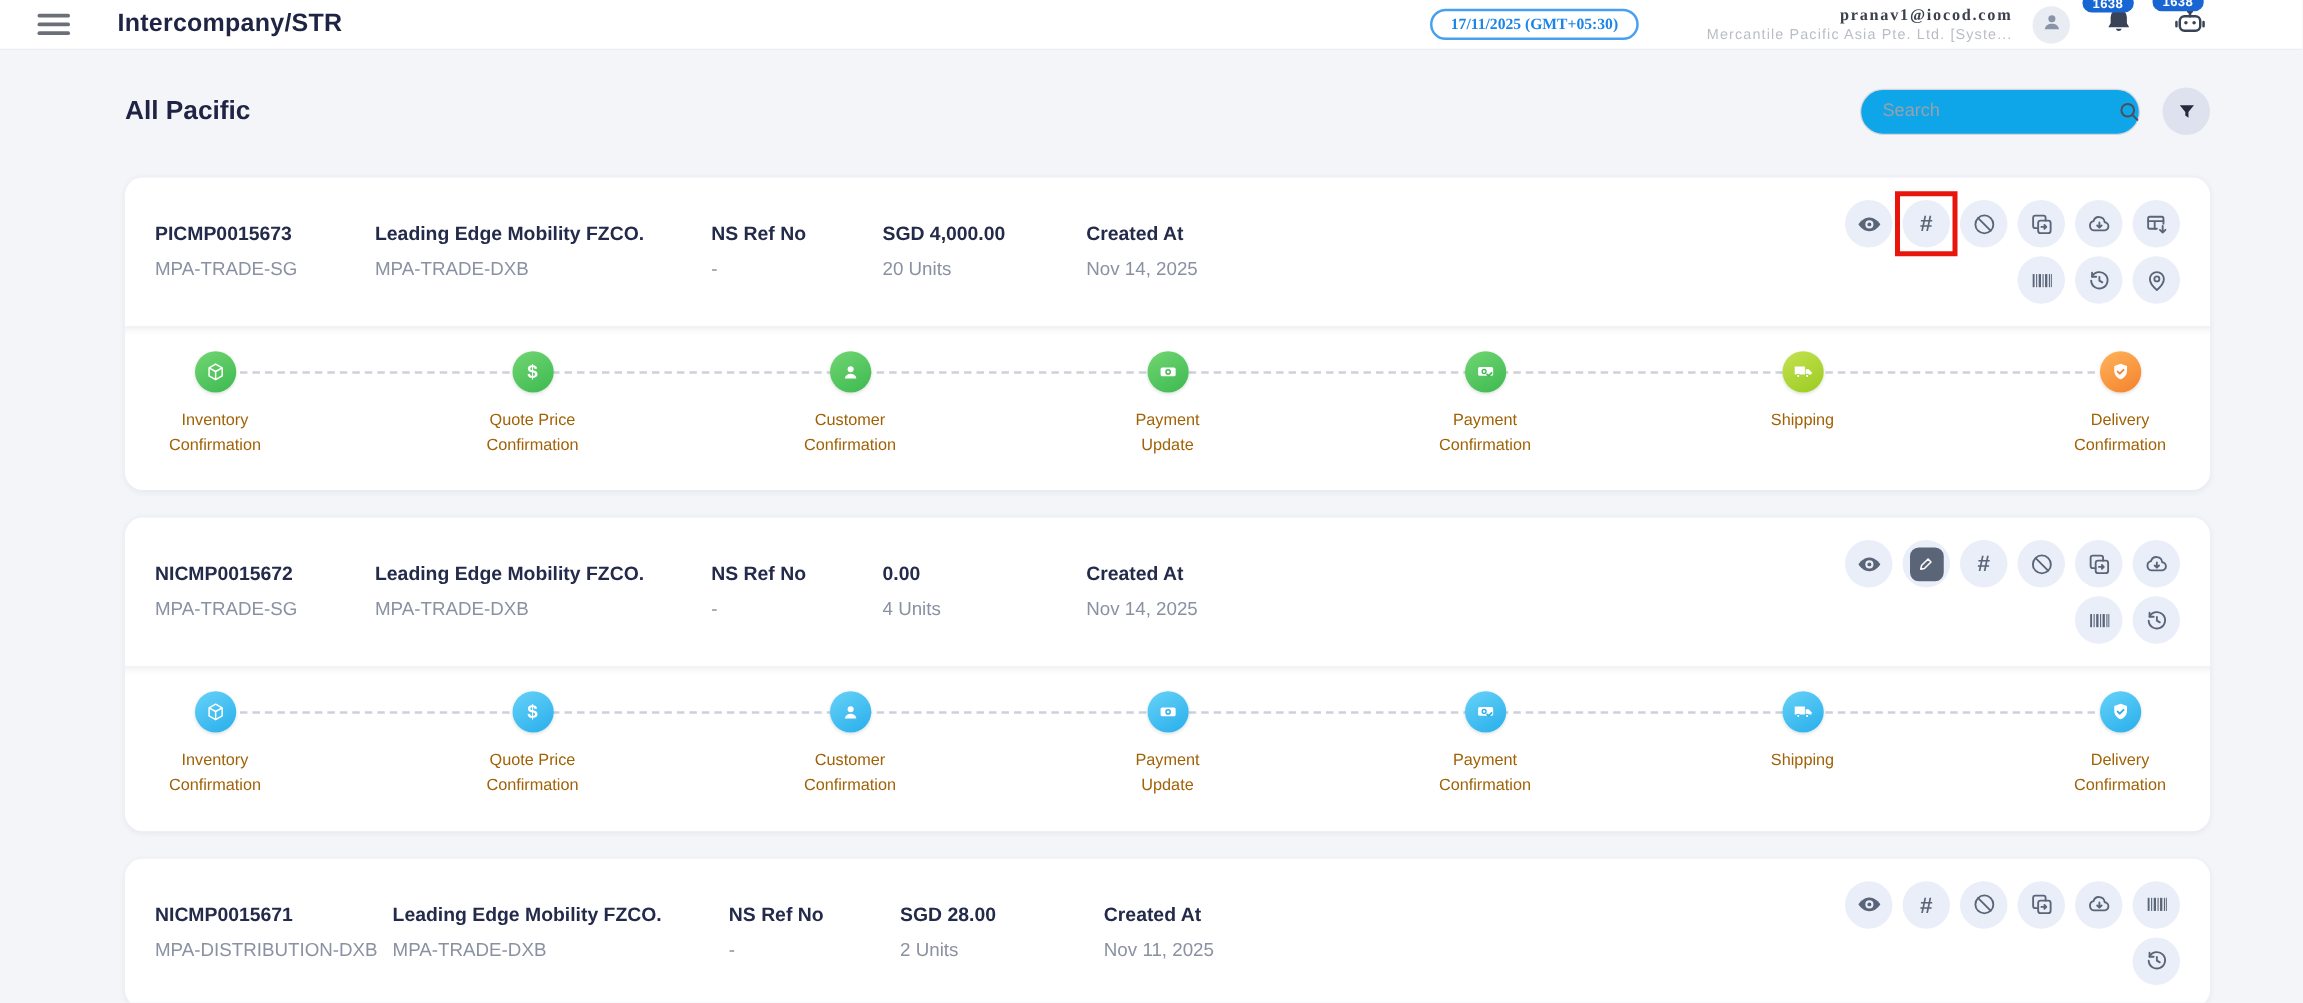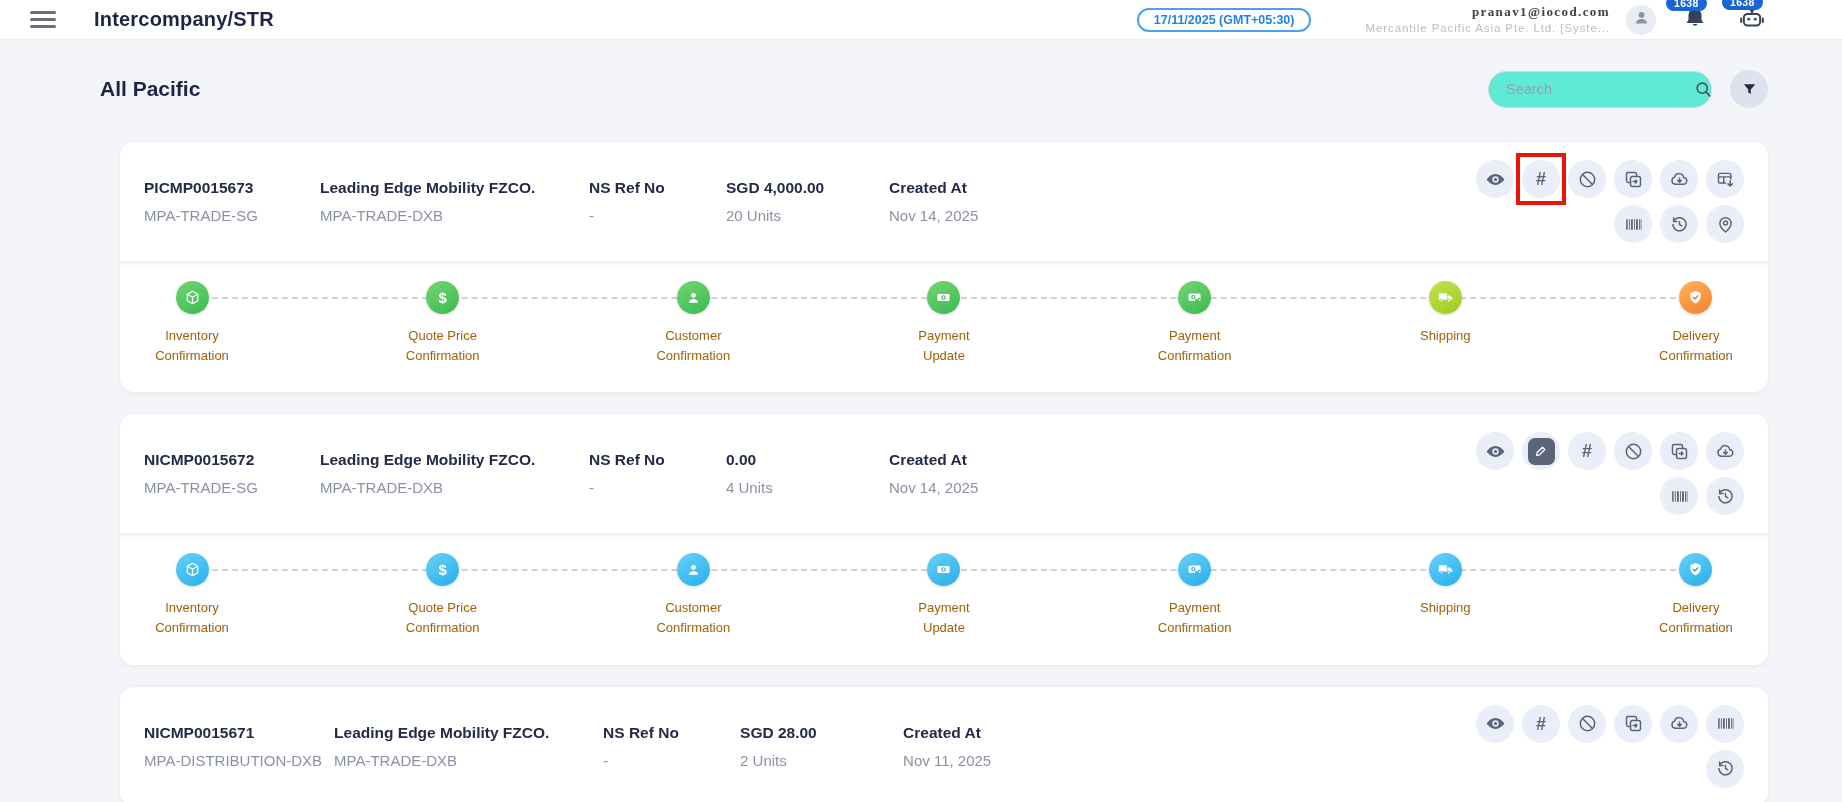--- a/index.html
+++ b/index.html
@@ -12,54 +12,53 @@
   .topbar {
     height:40px; background:#ffffff; display:flex; align-items:center;
     padding:0 76px 0 30px; border-bottom:1px solid #ececf1;
   }
   .hamburger { width:26px; cursor:pointer; display:flex; flex-direction:column; gap:4px; }
   .hamburger span { display:block; height:3px; border-radius:2px; background:#6b6f78; }
   .app-title { margin-left:38px; font-size:20px; font-weight:700; color:#1f2444; letter-spacing:.2px; }
   .topbar-spacer { flex:1; }
   .date-pill {
     border:2px solid #49a0ef; color:#1a85e8; border-radius:999px;
-    padding:3px 15px; font-size:12.5px; font-weight:700; white-space:nowrap; cursor:pointer;
+    padding:3px 15px; font-size:12.5px; font-weight:700; white-space:nowrap; cursor:pointer;font-family:Liberation Serif, serif;
   }
   .user-block { margin-left:54px; text-align:right; line-height:1.35; }
   .user-email { font-size:13px; font-weight:700; color:#3c414d; letter-spacing:1.4px;font-family:Liberation Serif, serif; }
   .user-company { font-size:11.5px; color:#b9bdc6; letter-spacing:.9px; }
   .top-icon-btn { position:relative; margin-left:16px; cursor:pointer; display:flex; align-items:flex-end; }
   .avatar-circle { width:30px; height:30px; border-radius:50%; background:#e9ecf2; display:flex; align-items:center; justify-content:center; }
   .badge {
     position:absolute; top:-9px; left:-16px; background:#1766d3; color:#fff;
     font-size:10.5px; font-weight:700; padding:1.5px 8px; border-radius:9px; letter-spacing:.3px;
   }
   
   .content { padding:22px 74px 0 100px; }
   .toolbar { display:flex; align-items:center; justify-content:space-between; margin:8px 0 34px; }
   .page-heading { font-size:21px; font-weight:700; color:#1f2444; }
   .toolbar-right { display:flex; align-items:center; }
   .search-pill {
-    width:224px; height:37px; background:#5eead4; border:1px solid #d4d7de; border-radius:19px;
+    width:224px; height:37px; background:#0ea5e9; border:1px solid #d4d7de; border-radius:19px;
     display:flex; align-items:center; padding:0 13px 0 17px;
   }
   .search-pill input {
     border:none; outline:none; flex:1; font-size:14.5px; color:#333; background:transparent;
     font-family:inherit;
   }
   .search-pill input::placeholder { color:#98a0ac; }
   .filter-btn {
     width:38px; height:38px; border-radius:50%; background:#dde2ee; margin-left:18px;
     display:flex; align-items:center; justify-content:center; cursor:pointer;
   }
   
   .order-card {
     background:#fff; border-radius:14px; box-shadow:0 1px 5px rgba(30,40,70,.07);
     margin-bottom:22px;
-    margin-left:20px;
   }
   .order-info { display:flex; align-items:center; padding:18px 24px; }
   .col { padding-right:12px; }
   .col .top { font-size:15.5px; font-weight:700; color:#232a4a; white-space:nowrap; }
   .col .sub { font-size:15px; color:#8a91a1; margin-top:10px; white-space:nowrap; }
   .c1 { min-width:176px; } .c2 { min-width:269px; } .c3 { min-width:137px; } .c4 { min-width:163px; }
   .actions { margin-left:auto; display:flex; flex-direction:column; align-items:flex-end; gap:7px; }
   .action-row { display:flex; gap:8px; }
   .icon-btn {
     width:38px; height:38px; border-radius:50%; background:#e9eef8; cursor:pointer;

